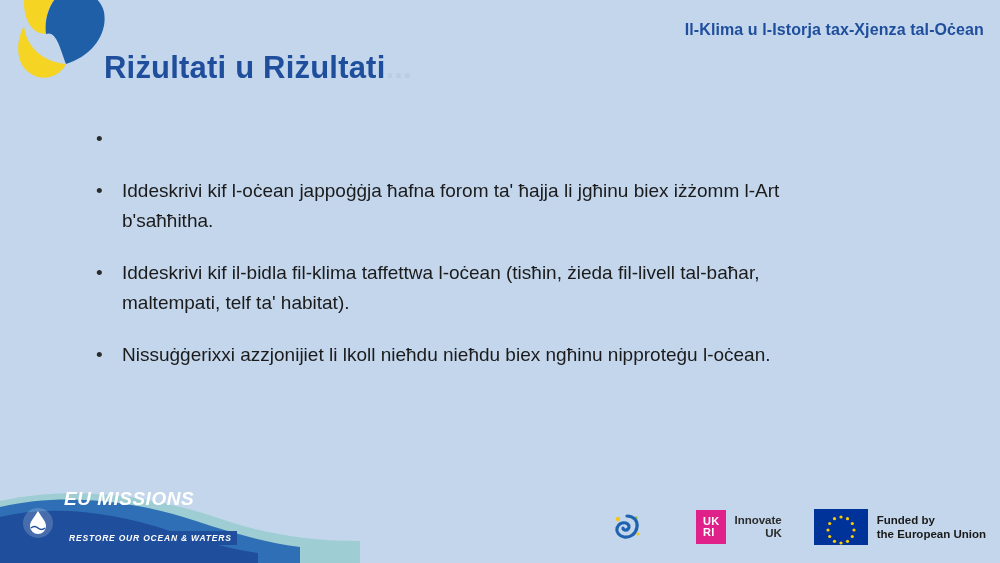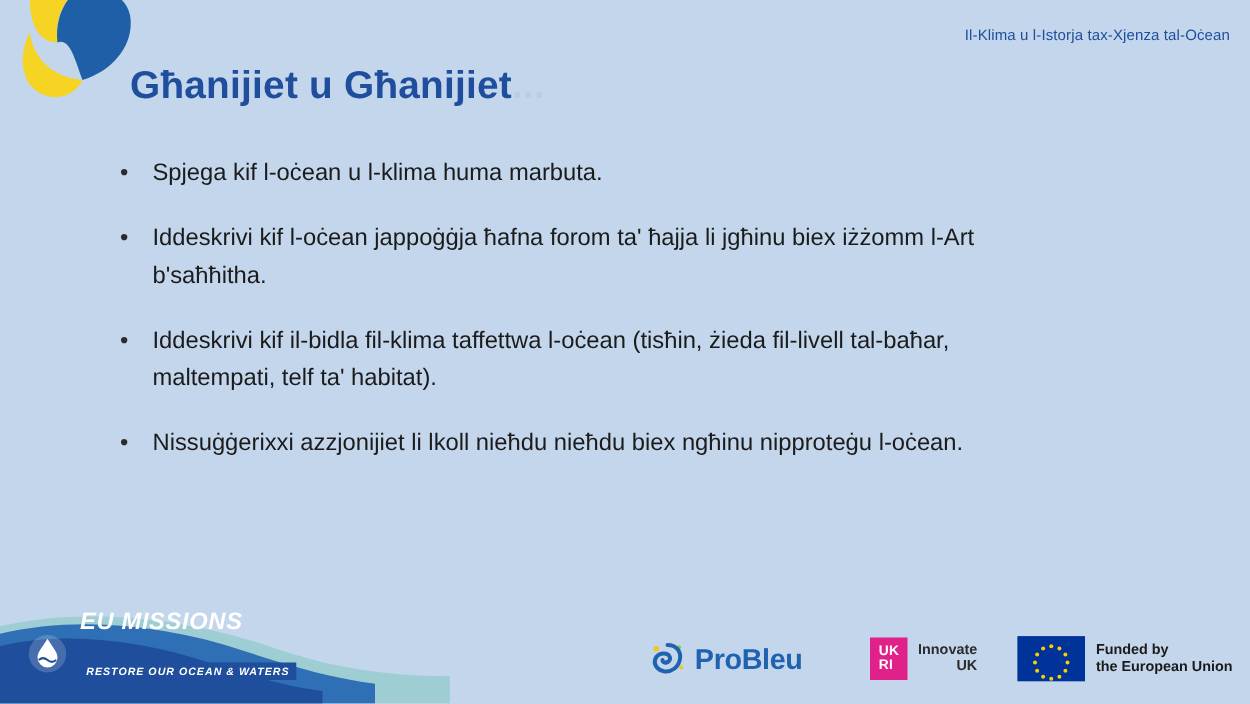--- a/index.html
+++ b/index.html
@@ -29,22 +29,22 @@
     width: 104px;
     height: 112px;
   }
   .logo-mark svg { display: block; }
 
   
   .header-right {
     position: absolute;
     right: 16px;
     top: 21px;
-    font-size: 12px;
-    font-weight: normal;
+    font-size: 16px;
+    font-weight: bold;
     color: #1f4e9c;
     letter-spacing: 0.1px;
     white-space: nowrap;
     padding-left: 20px;
   }
 
   
   .title {
     position: absolute;
     left: 104px;
@@ -211,28 +211,27 @@
     <svg width="104" height="112" viewBox="0 0 104 112">
       <path d="M16 16 C16 2, 40 -2, 52 8 C40 18, 36 34, 38 48 C24 48, 16 34, 16 16 Z" fill="#f5d423"></path>
       <path d="M52 8 C70 0, 92 8, 96 26 C100 48, 84 70, 58 78 C52 62, 48 44, 38 48 C36 32, 42 16, 52 8 Z" fill="#1f5fa8"></path>
       <path d="M16 40 C18 60, 34 76, 58 78 C50 94, 30 96, 18 84 C8 74, 8 54, 16 40 Z" fill="#f5d423"></path>
     </svg>
   </div>
 
   <div class="header-right">Il-Klima u l-Istorja tax-Xjenza tal-Oċean</div>
 
   <div class="title">
-    <span>Għanijiet u Għanijiet</span><span class="title-ellipsis">...</span>
+    <span>Riżultati u Riżultati</span><span class="title-ellipsis">...</span>
   </div>
 
   <div class="bullets">
 
     <div class="bullet-row">
       <div class="bullet-dot">•</div>
-      <div class="bullet-text">Spjega kif l-oċean u l-klima huma marbuta.</div>
     </div>
 
     <div class="bullet-row">
       <div class="bullet-dot">•</div>
       <div class="bullet-text">Iddeskrivi kif l-oċean jappoġġja ħafna forom ta' ħajja li jgħinu biex iżżomm l-Art b'saħħitha.</div>
     </div>
 
     <div class="bullet-row">
       <div class="bullet-dot">•</div>
       <div class="bullet-text">Iddeskrivi kif il-bidla fil-klima taffettwa l-oċean (tisħin, żieda fil-livell tal-baħar, maltempati, telf ta' habitat).</div>
@@ -268,21 +267,20 @@
 
   <div class="footer-logos">
 
     <div class="probleu">
       <svg width="30" height="30" viewBox="0 0 30 30">
         <circle cx="6" cy="7" r="2.2" fill="#f5c518"></circle>
         <circle cx="24" cy="6" r="1.8" fill="#8ec63f"></circle>
         <circle cx="26" cy="22" r="1.6" fill="#f5c518"></circle>
         <path d="M15 4 C22 4, 26 9, 25 15 C24 22, 18 26, 12 25 C7 24, 4 20, 5 16 C6 12, 10 10, 14 11 C17 12, 18 15, 16 17 C14 19, 11 18, 11 16" fill="none" stroke="#1f63b0" stroke-width="3.2" stroke-linecap="round"></path>
       </svg>
-      <span class="probleu-text">ProBleu</span>
     </div>
 
     <div class="ukri-block">
       <div class="ukri-badge">
         <span>UK</span>
         <span>RI</span>
       </div>
       <div class="innovate">
         <div>Innovate</div>
         <div>UK</div>

